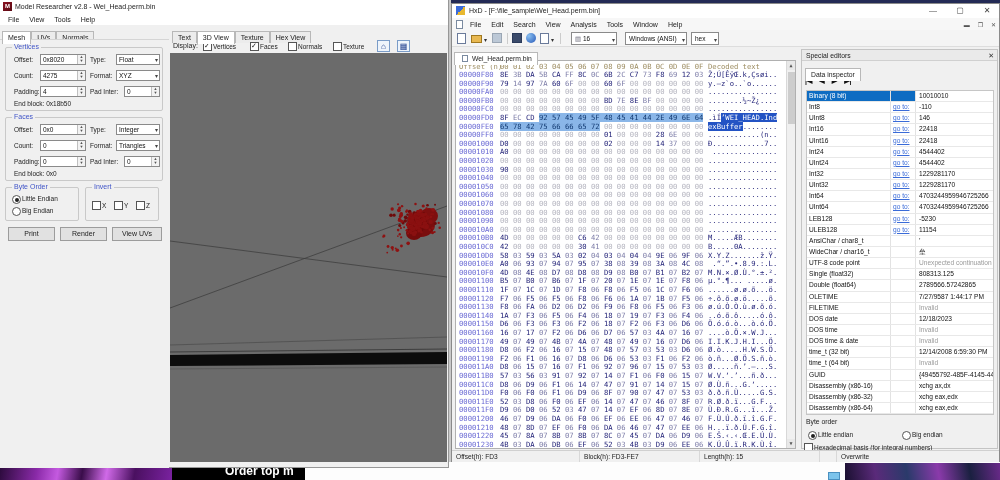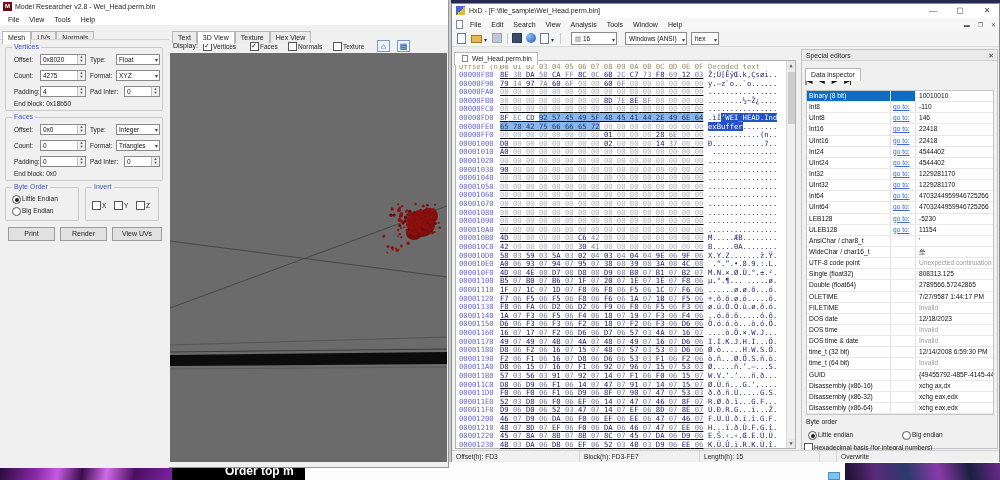--- a/index.html
+++ b/index.html
@@ -90,21 +90,21 @@
   #hxd-filetab { left:2px; top:43px; height:13px; }
   #hxd-filetab .tab { font-size:6.8px; }
 
   #hexarea { left:3px; top:56px; width:341px; height:389px; background:#fff; border:1px solid #b0b0b0;
     font-family:"DejaVu Sans Mono", monospace; font-size:7.2px; }
   #hexhead { position:absolute; left:0; top:0; width:100%; height:10px; color:#9d8d62; white-space:pre; }
   .hh { position:absolute; top:1px; }
   #hex-rows { position:absolute; left:0; top:10px; width:100%; }
   .hexrow { position:absolute; left:0; width:100%; height:8.6px; line-height:8.6px; white-space:pre; }
   .hoff { position:absolute; left:3px; color:#6a6ad4; }
-  .hbytes { position:absolute; left:44px;text-decoration:underline; }
+  .hbytes { position:absolute; left:44px; }
   .hdec { position:absolute; left:252px; color:#28287c; }
   .b-e { color:#232378; } .b-o { color:#7d7da8; } .b-0 { color:#b4b4bf; }
   .bsel { background:#8ab6e8; color:#123a72; }
   .dsel { background:#2353c4; color:#fff; }
   #hexscroll { position:absolute; right:0; top:0; width:9px; height:100%; background:#f0f0f0; border-left:1px solid #d8d8d8; }
   #hexscroll .sarr { position:absolute; left:0; width:100%; height:9px; font-size:5px; text-align:center;
     line-height:9px; color:#555; background:#e8e8e8; }
   #hexscroll .sthumb { position:absolute; left:1px; top:11px; width:7px; height:52px; background:#cdcdcd; }
 
   #inspector { left:349px; top:45px; width:197px; height:400px; background:#f0f0f0; border:1px solid #c4c4c4; }

